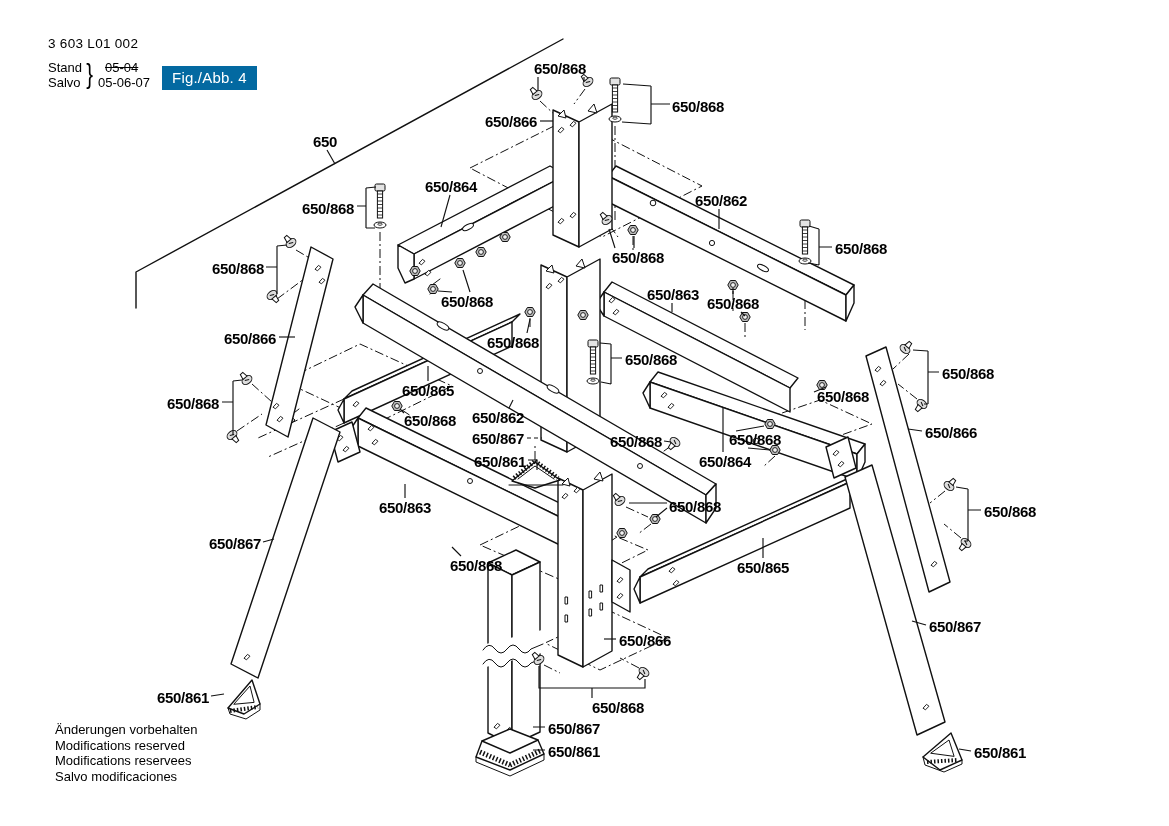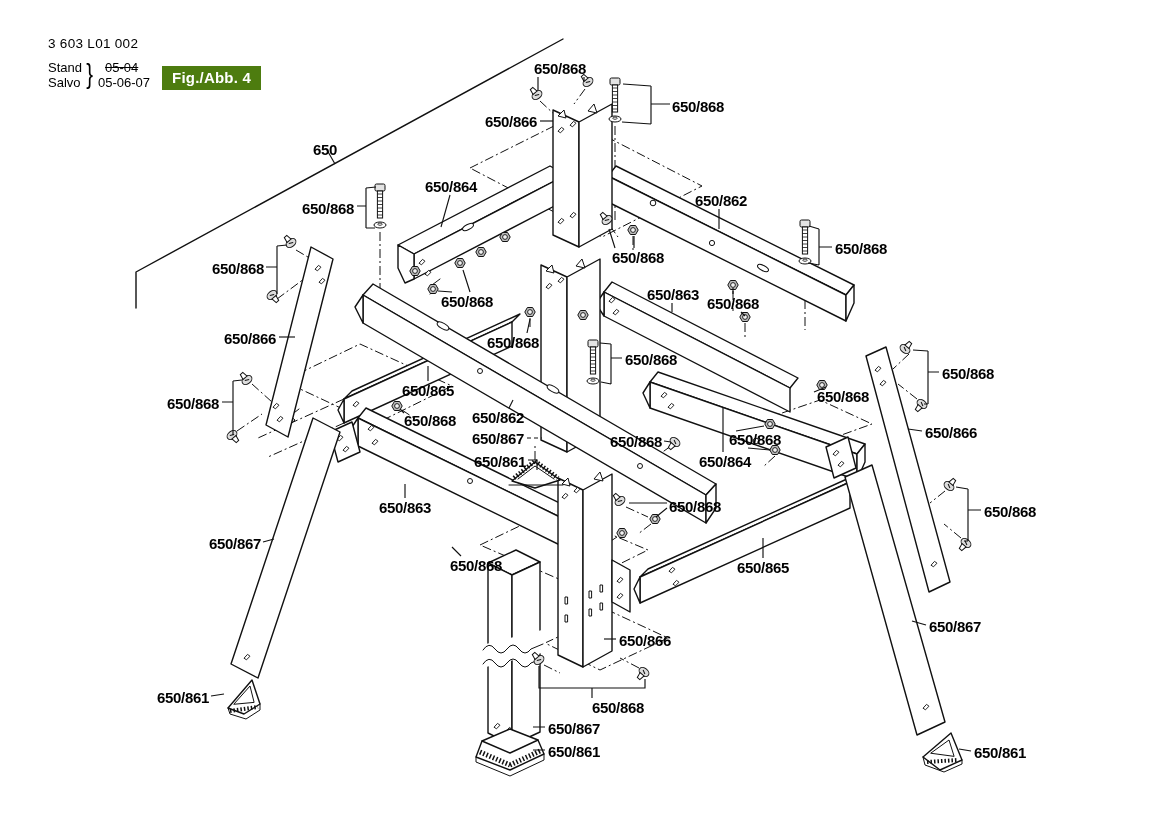--- a/index.html
+++ b/index.html
@@ -7,21 +7,21 @@
           font-family:"Liberation Sans",sans-serif;color:#000;overflow:hidden;}
   .drawing{position:absolute;left:0;top:0;}
 
   
   .title-block{position:absolute;left:48px;top:36px;}
   .part-number{font-size:13.5px;letter-spacing:0.3px;}
   .rev-row{display:flex;align-items:flex-end;margin-top:8px;}
   .rev-labels div,.rev-values div{font-size:13px;line-height:15px;}
   .rev-brace{font-size:27px;font-weight:300;margin:0 4px 0 3px;transform:scaleX(.75);}
   .struck{text-decoration:line-through;margin-left:7px;}
-  .fig-badge{background:#4d7c0f;color:#fff;font-weight:bold;font-size:15px;
+  .fig-badge{background:#0369a1;color:#fff;font-weight:normal;font-size:15px;
              padding:3px 10px 4px 10px;margin-left:12px;letter-spacing:0.2px;}
 
   
   .legal{position:absolute;left:55px;top:722px;font-size:13px;line-height:15.5px;}
 
   
   .labels-layer{position:absolute;left:0;top:0;width:100%;height:100%;}
   .part-label{position:absolute;transform:translate(-50%,-50%);
               font-weight:bold;font-size:15px;letter-spacing:-0.3px;white-space:nowrap;}
 
@@ -352,21 +352,21 @@
       <path class="leader" d="M539,666 V688 H645 V679 M592,688 V698"></path>
       <path class="leader" d="M545,727 H533 M545,750 H533"></path>
       <path class="leader" d="M971,751 L959,749"></path>
     </g>
   </svg>
 
   <div class="labels-layer">
       <div class="part-label" style="left: 560px; top: 68px;">650/868</div>
       <div class="part-label" style="left: 698px; top: 106px;">650/868</div>
       <div class="part-label" style="left: 511px; top: 121px;">650/866</div>
-      <div class="part-label" style="left: 325px; top: 149px;">650</div>
+      <div class="part-label" style="left: 325px; top: 141px;">650</div>
       <div class="part-label" style="left: 451px; top: 186px;">650/864</div>
       <div class="part-label" style="left: 721px; top: 200px;">650/862</div>
       <div class="part-label" style="left: 328px; top: 208px;">650/868</div>
       <div class="part-label" style="left: 861px; top: 248px;">650/868</div>
       <div class="part-label" style="left: 238px; top: 268px;">650/868</div>
       <div class="part-label" style="left: 638px; top: 257px;">650/868</div>
       <div class="part-label" style="left: 467px; top: 301px;">650/868</div>
       <div class="part-label" style="left: 673px; top: 294px;">650/863</div>
       <div class="part-label" style="left: 733px; top: 303px;">650/868</div>
       <div class="part-label" style="left: 250px; top: 338px;">650/866</div>
@@ -408,14 +408,20 @@
       </div>
       <div class="rev-brace">}</div>
       <div class="rev-values">
         <div class="struck">05-04</div>
         <div>05-06-07</div>
       </div>
       <div class="fig-badge">Fig./Abb. 4</div>
     </div>
   </div>
 
+  <div class="legal">
+    <div>Änderungen vorbehalten</div>
+    <div>Modifications reserved</div>
+    <div>Modifications reservees</div>
+    <div>Salvo modificaciones</div>
+  </div>
 
 </div>
 
 </body></html>

